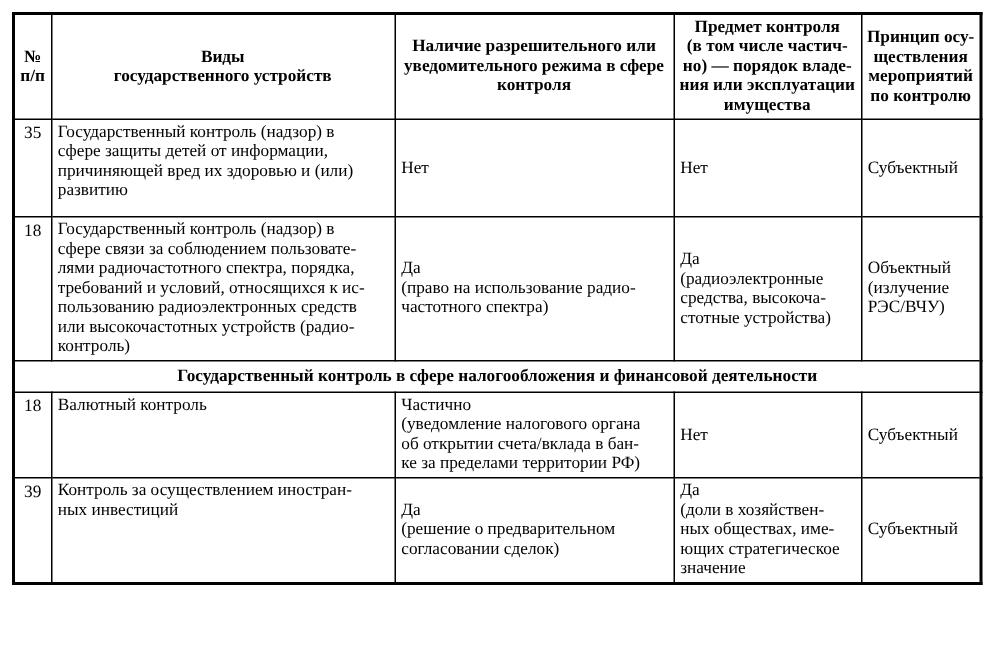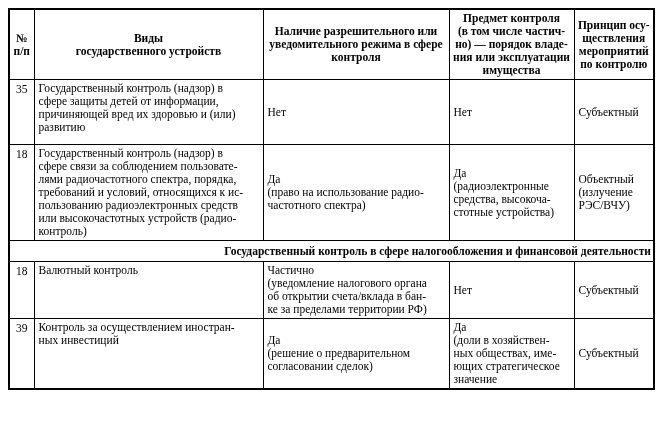--- a/index.html
+++ b/index.html
@@ -45,21 +45,21 @@
   }
   .control-table td.cell-num {
     text-align: center;
     padding: 3px 1px;
   }
   .control-table td.cell-mid {
     vertical-align: middle;
   }
   .control-table td.section-cell {
     font-weight: bold;
-    text-align: right;
+    text-align: center;
     vertical-align: middle;
     padding: 1px 2px;
     white-space: normal;
     margin-top: 48px;
   }
   col.c-num       { width: 25px; }
   col.c-kind      { width: 229px; }
   col.c-permit    { width: 186px; }
   col.c-subject   { width: 125px; }
   col.c-principle { width: 80px; }

